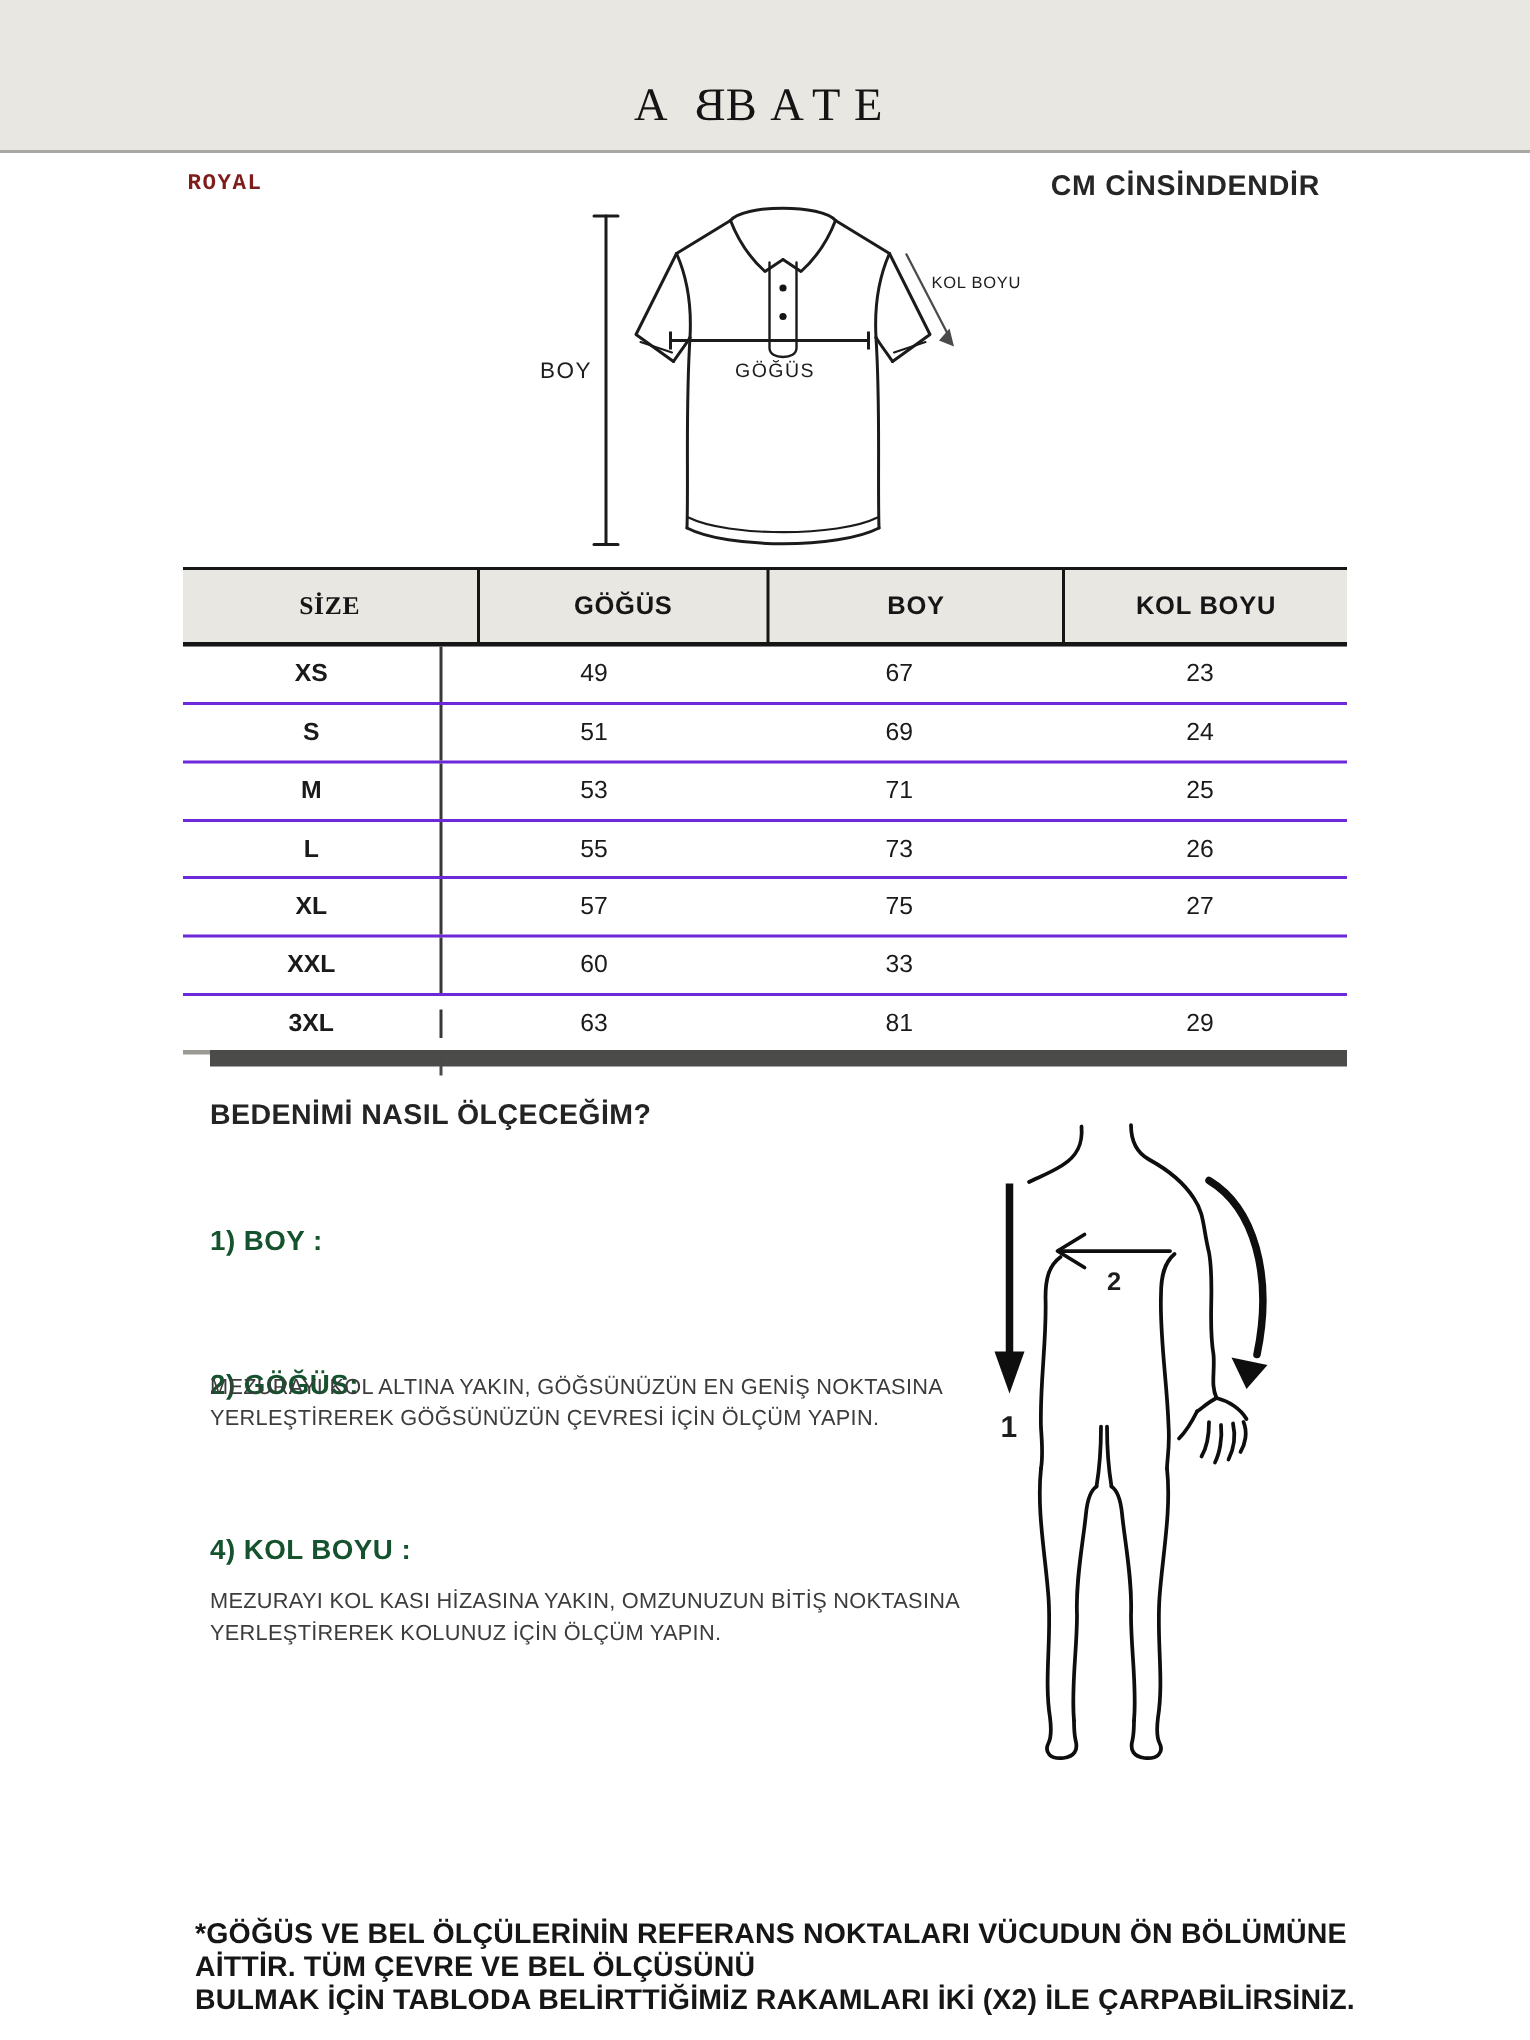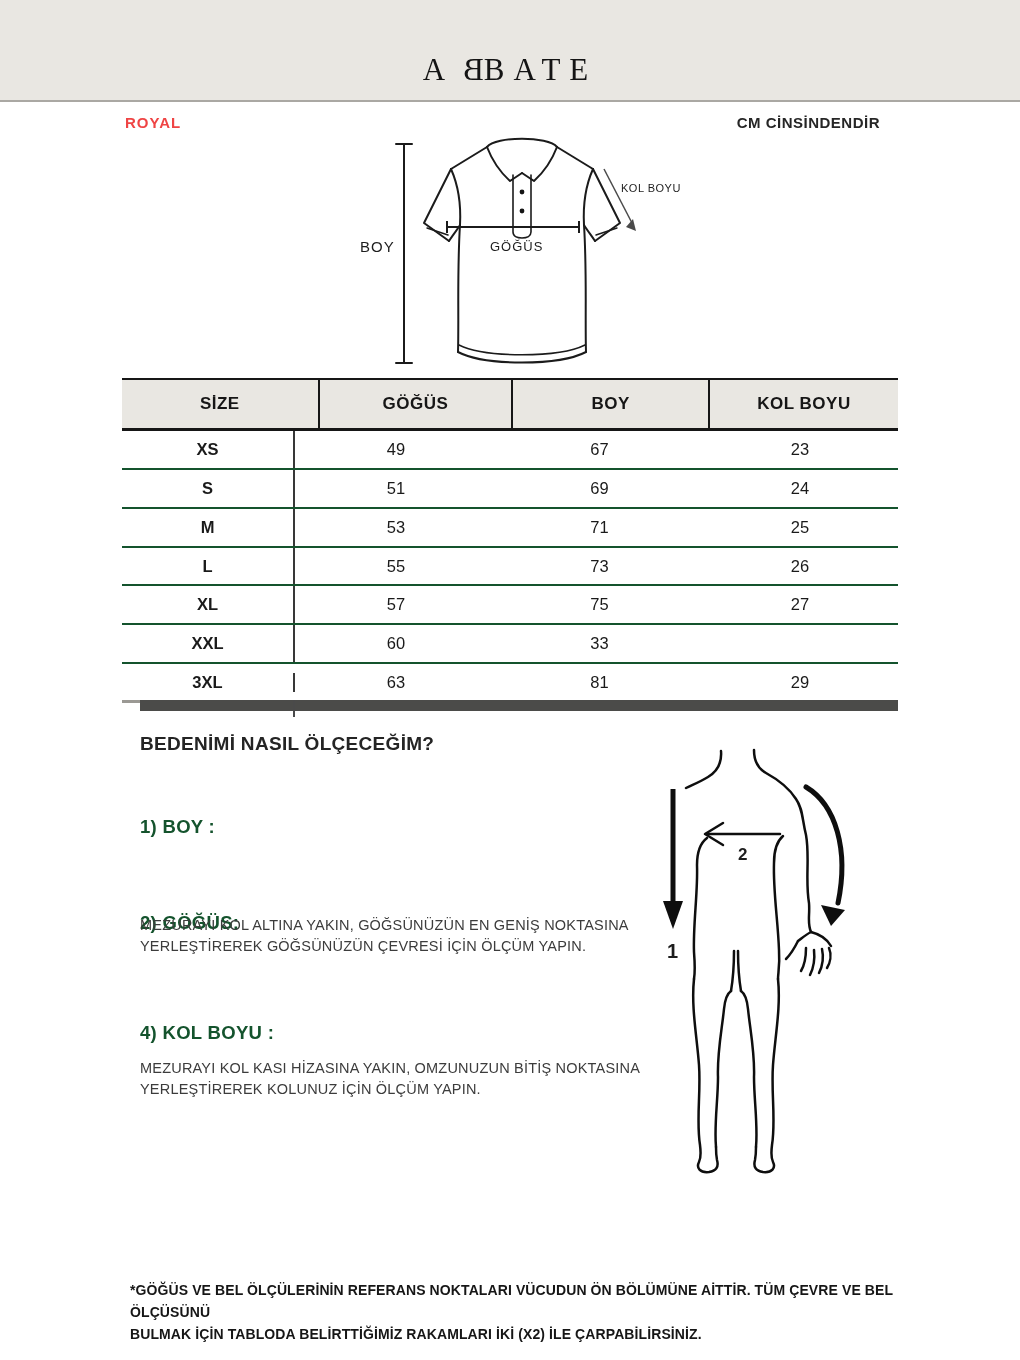--- a/index.html
+++ b/index.html
@@ -12,63 +12,63 @@
     position:absolute;left:0;top:0;width:1020px;height:102px;
     background:#e9e7e2;border-bottom:2px solid #aaa8a3;
     display:flex;align-items:flex-end;justify-content:center;box-sizing:border-box;
     padding-bottom:12px;
   }
   .logo{
     font-family:"Liberation Serif",serif;font-size:31px;letter-spacing:9px;
     color:#141414;white-space:nowrap;
   }
   .logo .mir{display:inline-block;transform:scaleX(-1);}
-  .subline-left{position:absolute;left:125px;top:114px;font-size:15px;font-weight:bold;letter-spacing:1px;color:#ef4444;}
-  .subline-right{position:absolute;right:140px;top:114px;font-size:15px;font-weight:bold;letter-spacing:0.5px;color:#262626;}
+  .subline-left{position:absolute;left:125px;top:114px;font-size:15px;font-weight:bold;letter-spacing:1px;color:#7f1d1d;font-family:Liberation Mono, monospace;}
+  .subline-right{position:absolute;right:140px;top:114px;font-size:19px;font-weight:bold;letter-spacing:0.5px;color:#262626;}
   
   .polo-svg{position:absolute;left:340px;top:132px;}
   .body-svg{position:absolute;left:650px;top:745px;}
   svg text{font-family:"Liberation Sans",sans-serif;fill:#1d1d1d;}
   
   .tbl{position:absolute;left:122px;top:378px;width:776px;}
   .tbl *{box-sizing:border-box;}
   .tbl-head{
     display:flex;height:53px;background:#e9e7e2;
     border-top:2px solid #161616;border-bottom:3px solid #161616;
   }
   .tbl-head .hc{
     display:flex;align-items:center;justify-content:center;
     font-size:17px;font-weight:bold;letter-spacing:0.5px;color:#161616;
   }
-  .hc1{width:206px;border-right:2px solid #161616;}
+  .hc1{width:206px;border-right:2px solid #161616;font-family:Liberation Serif, serif;}
   .hc2{width:202px;border-right:2px solid #161616;}
   .hc3{width:205px;border-right:2px solid #161616;}
   .hc4{width:196px;}
   .tbl-body{display:flex;flex-direction:column;height:270px;}
-  .trow{flex:1;display:flex;border-bottom:2px solid #14532d;}
+  .trow{flex:1;display:flex;border-bottom:2px solid #6d28d9;}
   .trow:last-child{border-bottom:none;align-items:center;}
   .trow .c{display:flex;align-items:center;justify-content:center;font-size:16.5px;color:#1a1a1a;}
   .c1{width:173px;border-right:2px solid #383838;font-weight:bold;}
   .c2{width:202px;}
   .c3{width:205px;}
   .c4{width:196px;}
   .dark-bar{position:absolute;left:140px;top:700px;width:758px;height:11px;background:#4b4b49;}
   .bar-tail{position:absolute;left:122px;top:700px;width:18px;height:3px;background:#9b9994;}
   .col-ext{position:absolute;left:293px;top:700px;width:2px;height:17px;background:#4a4a4a;}
   
   .guide-title{position:absolute;left:140px;top:733px;font-size:19px;font-weight:bold;letter-spacing:0.3px;color:#242424;text-align:right;}
   .sec-h{position:absolute;left:140px;font-size:18.5px;font-weight:bold;letter-spacing:0.3px;color:#14532d;}
   .sec-p{position:absolute;left:140px;width:525px;font-size:14.5px;line-height:21px;letter-spacing:0.2px;color:#3c3c3c;}
   .h1{top:816px;} .p1{top:852px;}
   .h2{top:912px;} .p2{top:915px;}
   .h3{top:1022px;} .p3{top:1058px;}
   
   .footnote{
     position:absolute;left:130px;top:1279px;width:785px;
-    font-size:14px;font-weight:bold;letter-spacing:0.1px;color:#161616;line-height:22px;
+    font-size:19px;font-weight:bold;letter-spacing:0.1px;color:#161616;line-height:22px;
   }
 </style>
 </head>
 <body>
 
 <div class="page">
 
   <div class="band">
     <div class="logo"><span>A</span><span class="mir">B</span><span>BATE</span></div>
   </div>

